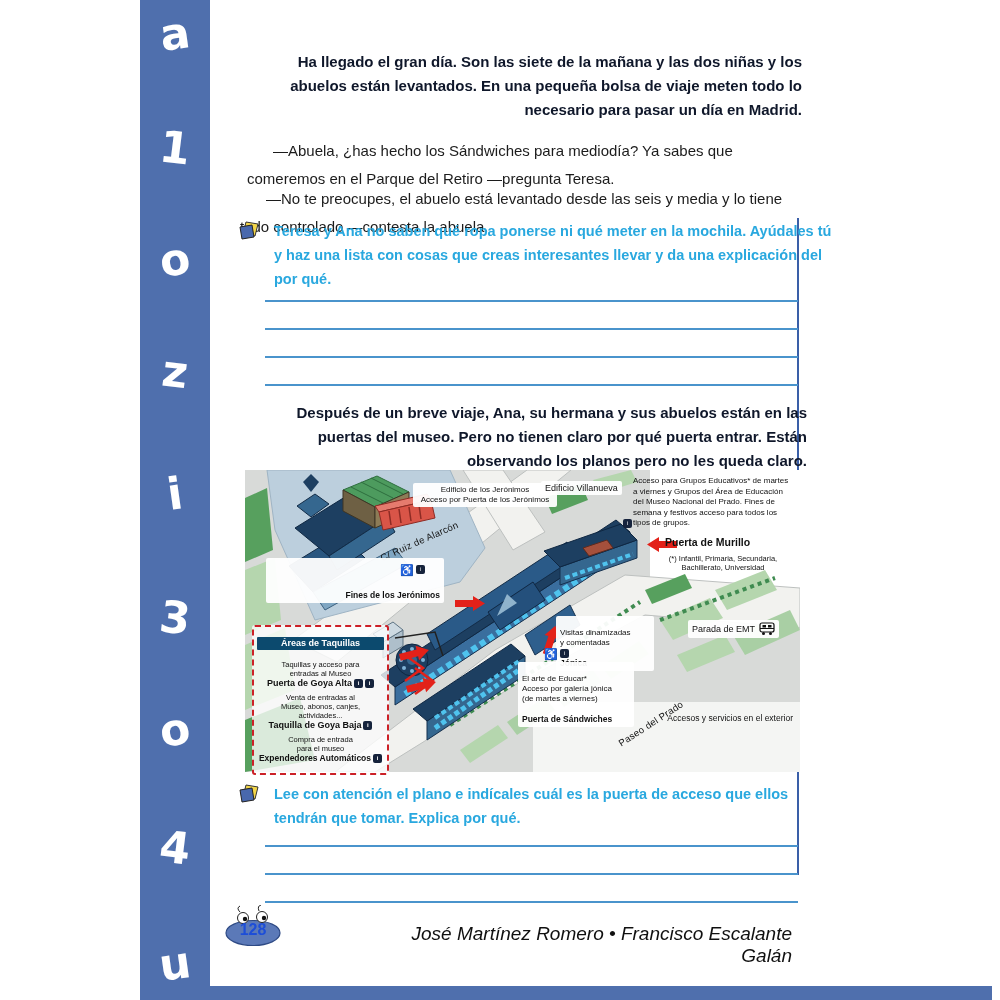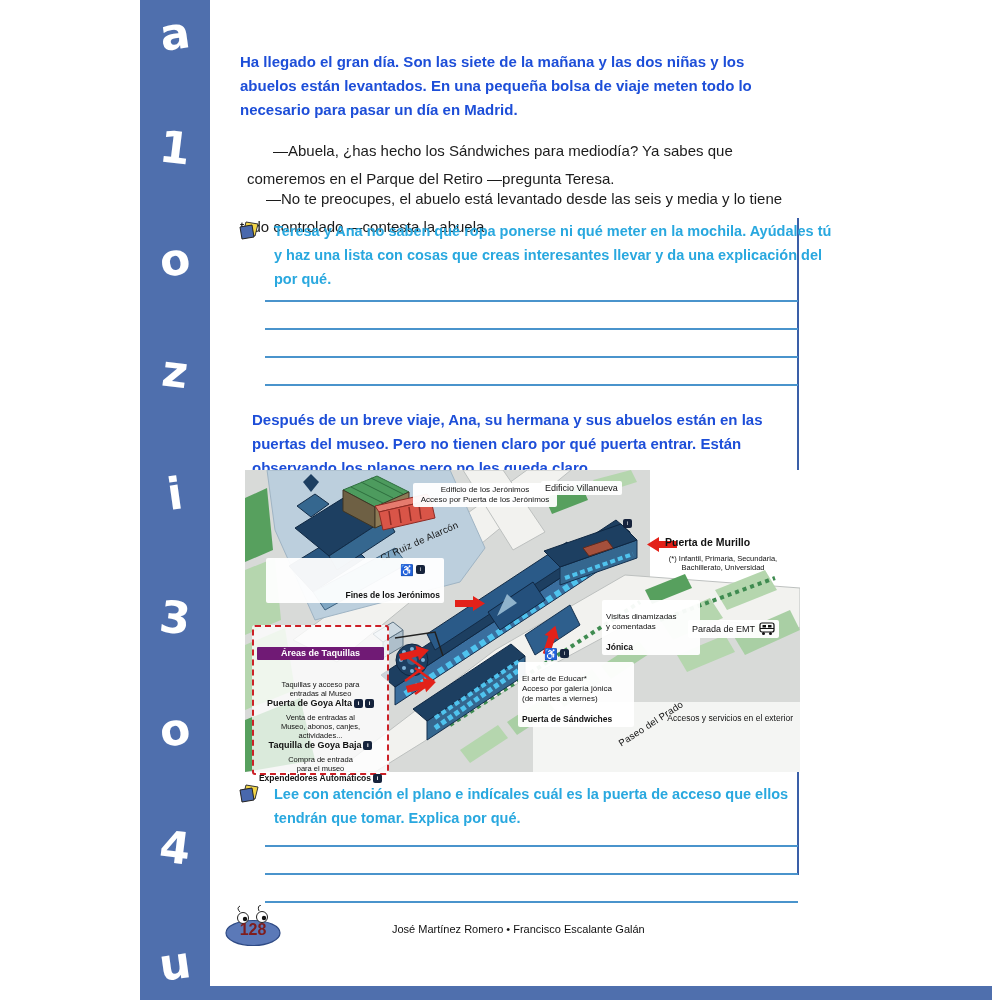--- a/index.html
+++ b/index.html
@@ -8,50 +8,50 @@
   
   .sidebar{position:absolute;left:140px;top:0;width:70px;height:1000px;background:#4f6fad;}
   .schar{position:absolute;left:0;width:70px;text-align:center;color:#fff;
          font-family:"DejaVu Sans",sans-serif;font-weight:bold;font-size:44px;line-height:1;}
   .schar:nth-child(odd){transform:rotate(-8deg);}
   .schar:nth-child(even){transform:rotate(7deg);}
   .bottombar{position:absolute;left:140px;top:986px;width:852px;height:14px;background:#4f6fad;}
   .vrule{position:absolute;left:797px;top:218px;width:2px;height:657px;background:#3a5fa8;}
   
   .blk{position:absolute;left:240px;width:562px;}
-  .green{color:#1d4ed8;font-weight:bold;font-size:15px;line-height:24px;}
+  .green{color:#0f172a;font-weight:bold;font-size:15px;line-height:24px;text-align:right;}
   .dialog{color:#1c1c1c;font-size:15px;line-height:27.5px;text-indent:26px;}
   .activity{position:absolute;left:238px;width:594px;display:flex;align-items:flex-start;}
   .activity .atext{color:#29a8df;font-weight:bold;font-size:14.5px;line-height:24px;width:570px;margin-left:14px;}
   .cubeicon{flex:0 0 22px;margin-top:2px;}
   .wline{position:absolute;left:265px;width:533px;height:0;border-top:2px solid #4a94cc;}
   
   .map{position:absolute;left:245px;top:470px;width:555px;height:302px;}
   .map svg.base{position:absolute;left:0;top:0;}
   .mlabel{position:absolute;color:#111;font-size:8px;line-height:10px;white-space:pre-line;}
   .mbox{background:rgba(255,255,255,.95);border-radius:2px;padding:2px 4px;}
   .mname{font-weight:bold;font-size:8.5px;}
   .big{font-size:10.5px;line-height:12px;}
   .rot{transform-origin:left top;}
   .tq{position:absolute;left:7px;top:155px;width:133px;height:146px;
       border:2px dashed #cc2027;background:rgba(255,255,255,.78);border-radius:3px;
       text-align:center;color:#111;}
-  .tq .hdr{margin:20px 3px;background:#701a75;color:#fff;font-weight:bold;font-size:9px;
+  .tq .hdr{margin:10px 3px;background:#0c4a6e;color:#fff;font-weight:bold;font-size:9px;
            line-height:13px;border-radius:1px;}
   .tq .desc{font-size:7.5px;line-height:9px;white-space:pre-line;margin-top:4px;}
   .tq .name{font-weight:bold;font-size:9px;line-height:11px;}
   .sq{display:inline-block;width:9px;height:9px;background:#16233c;border-radius:2px;color:#fff;
       font-size:6px;line-height:9px;text-align:center;vertical-align:middle;margin-left:2px;}
   .wc{display:inline-block;font-size:11px;line-height:11px;color:#111;vertical-align:middle;}
   .micon{position:absolute;}
   
   .pagenum{position:absolute;left:219px;top:921px;width:68px;text-align:center;
-           font-weight:bold;font-size:16px;color:#7f1d1d;}
-  .authors{position:absolute;left:392px;top:923px;width:400px;
-           font-size:11px;color:#101010;}
+           font-weight:bold;font-size:16px;color:#1d4ed8;}
+  .authors{position:absolute;left:392px;top:923px;width:400px;text-align:right;
+           font-size:19px;color:#101010;font-style:italic;}
 </style>
 </head>
 <body>
 
 <div class="sidebar">
   <span class="schar" style="top:12px">a</span>
   <span class="schar" style="top:126px">1</span>
   <span class="schar" style="top:238px">o</span>
   <span class="schar" style="top:350px">z</span>
   <span class="schar" style="top:472px">i</span>
@@ -72,21 +72,21 @@
     <polygon points="8,1 20,3 17,15 5,13" fill="#f2d549" stroke="#333" stroke-width="1"></polygon>
     <polygon points="2,6 14,4 16,16 4,18" fill="#4968ad" stroke="#222" stroke-width="1"></polygon>
   </svg>
   <div class="atext">Teresa y Ana no saben qué ropa ponerse ni qué meter en la mochila. Ayúdales tú y haz una lista con cosas que creas interesantes llevar y da una explicación del por qué.</div>
 </div>
 <div class="wline" style="top:300px"></div>
 <div class="wline" style="top:328px"></div>
 <div class="wline" style="top:356px"></div>
 <div class="wline" style="top:384px"></div>
 
-<p class="blk green" style="top:396px;margin:12px;">Después de un breve viaje, Ana, su hermana y sus abuelos están en las puertas del museo. Pero no tienen claro por qué puerta entrar. Están observando los planos pero no les queda claro.</p>
+<p class="blk green" style="top:396px;margin:5px;">Después de un breve viaje, Ana, su hermana y sus abuelos están en las puertas del museo. Pero no tienen claro por qué puerta entrar. Están observando los planos pero no les queda claro.</p>
 
 <div class="map">
   <svg class="base" width="555" height="302" viewBox="0 0 555 302">
     <rect width="555" height="302" fill="#d8dad8"></rect>
     <rect x="405" y="0" width="150" height="120" fill="#fff"></rect>
     <rect x="288" y="232" width="267" height="70" fill="#f4f5f3"></rect>
 
     <polygon points="48,170 282,0 326,0 92,192" fill="#f2f2ef" stroke="#bdc0bf" stroke-width="1"></polygon>
     <polygon points="90,302 250,180 380,105 555,118 555,158 400,145 270,215 130,302" fill="#f2f2ef" stroke="#bdc0bf" stroke-width="1"></polygon>
     <polygon points="218,0 258,0 300,62 268,80" fill="#f2f2ef" stroke="#bdc0bf" stroke-width="1"></polygon>
@@ -187,20 +187,21 @@
       <use href="#arr" transform="translate(153,180) rotate(-14)"></use>
       <use href="#arr" transform="translate(160,212) rotate(-14)"></use>
       <use href="#arr" transform="translate(294,182) rotate(-72)"></use>
       <use href="#arr" transform="translate(432,82) rotate(180)"></use>
     </g>
   </svg>
 
   <div class="mlabel mbox" style="left:168px;top:13px;width:136px;text-align:center;">Edificio de los Jerónimos
 Acceso por Puerta de los Jerónimos</div>
   <div class="mlabel mbox" style="left:296px;top:11px;font-size:9px;">Edificio Villanueva</div>
+  <div class="mlabel" style="left:388px;top:6px;width:160px;line-height:10.5px;">Acceso para Grupos Educativos* de martes a viernes y Grupos del Área de Educación del Museo Nacional del Prado. Fines de semana y festivos acceso para todos los tipos de grupos.</div>
   <div class="mlabel big" style="left:420px;top:66px;font-weight:bold;">Puerta de Murillo</div>
   <div class="mlabel" style="left:412px;top:84px;width:132px;text-align:center;font-size:7.5px;line-height:9px;">(*) Infantil, Primaria, Secundaria,
 Bachillerato, Universidad</div>
   <div class="mlabel rot" style="left:134px;top:84px;font-size:9.5px;transform:rotate(-24deg);letter-spacing:.3px;">C/ Ruiz de Alarcón</div>
   <div class="mlabel mbox" style="left:21px;top:88px;width:170px;text-align:right;">
     <br>
     <span class="mname">Fines de los Jerónimos</span>
   </div>
 
   <div class="tq">
@@ -209,21 +210,21 @@
 entradas al Museo</div>
     <div class="name"><span>Puerta de Goya Alta</span><span class="sq">i</span><span class="sq">i</span></div>
     <div class="desc">Venta de entradas al
 Museo, abonos, canjes,
 actividades...</div>
     <div class="name"><span>Taquilla de Goya Baja</span><span class="sq">i</span></div>
     <div class="desc">Compra de entrada
 para el museo</div>
     <div class="name" style="font-size:8.5px;"><span>Expendedores Automáticos</span><span class="sq">i</span></div>
   </div>
-  <div class="mlabel mbox" style="left:311px;top:130px;width:90px;margin-left:46px;">
+  <div class="mlabel mbox" style="left:311px;top:146px;width:90px;">
     <span style="white-space:pre-line;">Visitas dinamizadas
 y comentadas</span><br>
     <span class="mname">Jónica</span>
   </div>
   <div class="mlabel mbox" style="left:273px;top:192px;width:108px;">
     <span style="white-space:pre-line;">El arte de Educar*
 Acceso por galería jónica
 (de martes a viernes)</span><br>
     <span class="mname">Puerta de Sándwiches</span>
   </div>

